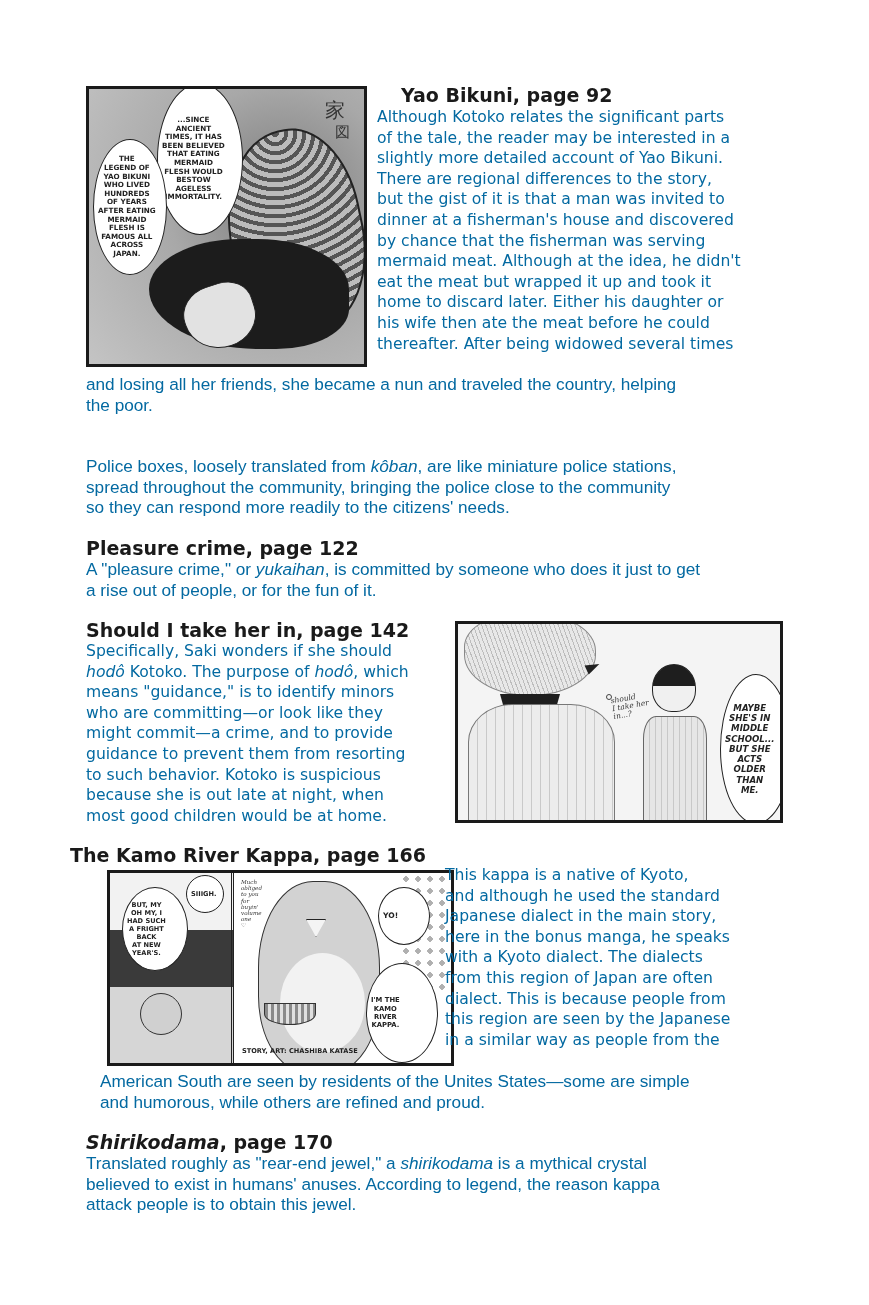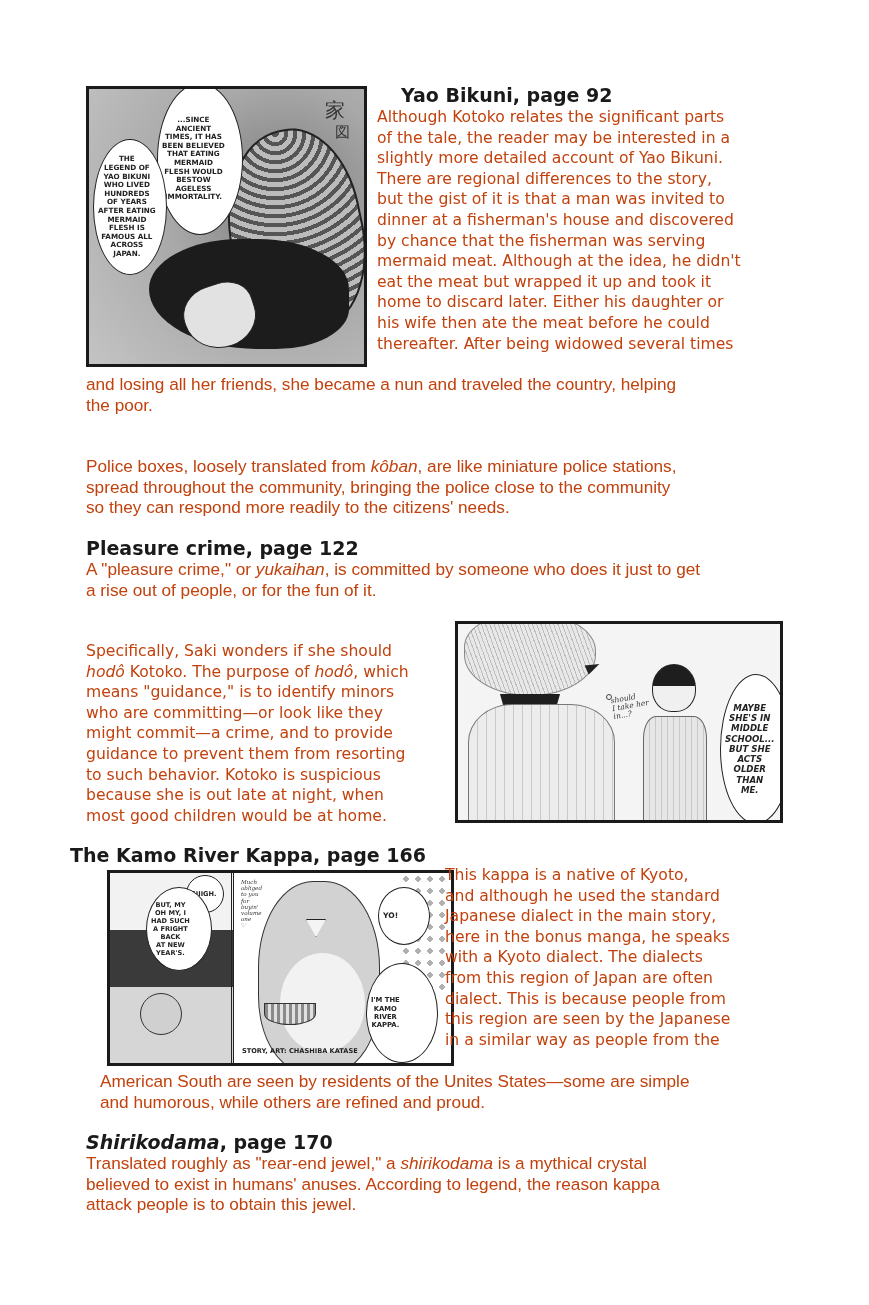--- a/index.html
+++ b/index.html
@@ -28,21 +28,21 @@
       font-size: 19px;
       line-height: 22px;
       color: #1a1a1a;
       margin: 0;
       white-space: nowrap;
     }
     .body-text {
       font-family: "Liberation Sans", sans-serif;
       font-size: 17.2px;
       line-height: 20.6px;
-      color: #c2410c;
+      color: #0369a1;
       margin: 0;
     }
     .line { display: block; white-space: nowrap; }
     em { font-style: italic; }
 
     
     .panel {
       position: absolute;
       border: 3px solid #1a1a1a;
       box-sizing: border-box;
@@ -160,20 +160,21 @@
     <span class="line">spread throughout the community, bringing the police close to the community</span>
     <span class="line">so they can respond more readily to the citizens' needs.</span>
   </div>
 
   <h2 class="heading abs" style="left:86px; top:537px;">Pleasure crime, page 122</h2>
   <div class="body-text abs" style="left:86px; top:559px;">
     <span class="line"><span>A "pleasure crime," or </span><em>yukaihan</em><span>, is committed by someone who does it just to get</span></span>
     <span class="line">a rise out of people, or for the fun of it.</span>
   </div>
 
+  <h2 class="heading abs" style="left:86px; top:619px;">Should I take her in, page 142</h2>
   <div class="body-text abs" style="left:86px; top:641px; font-family:'DejaVu Sans', sans-serif; font-size:15.6px;">
     <span class="line">Specifically, Saki wonders if she should</span>
     <span class="line"><em>hodô</em><span> Kotoko. The purpose of </span><em>hodô</em><span>, which</span></span>
     <span class="line">means "guidance," is to identify minors</span>
     <span class="line">who are committing—or look like they</span>
     <span class="line">might commit—a crime, and to provide</span>
     <span class="line">guidance to prevent them from resorting</span>
     <span class="line">to such behavior. Kotoko is suspicious</span>
     <span class="line">because she is out late at night, when</span>
     <span class="line">most good children would be at home.</span>
@@ -209,21 +210,21 @@
 
   <h2 class="heading abs" style="left:70px; top:844px;">The Kamo River Kappa, page 166</h2>
 
   <div class="panel light" style="left:87px; top:870px; width:347px; height:196px; background:#ffffff;margin-left:20px;">
 
     <div class="abs" style="left:0;top:0;width:124px;height:100%;background:linear-gradient(#f2f2f2 0 30%, #3a3a3a 30% 60%, #d6d6d6 60%);border-right:3px double #222;box-sizing:border-box;"></div>
     <div class="abs" style="left:30px;top:120px;width:40px;height:40px;border-radius:50%;background:#d0d0d0;border:1px solid #333;"></div>
     <div class="bubble" style="left:76px;top:2px;width:38px;height:38px;font-size:6.6px;">
       <span class="txt">SIIIGH.</span>
     </div>
-    <div class="bubble" style="left:36px;top:14px;width:66px;height:84px;font-size:6.6px;line-height:8px;">
+    <div class="bubble" style="left:12px;top:14px;width:66px;height:84px;font-size:6.6px;line-height:8px;">
       <span class="txt">BUT, MY
 OH MY, I
 HAD SUCH
 A FRIGHT
 BACK
 AT NEW
 YEAR'S.</span>
     </div>
 
     <div class="scribble" style="left:131px;top:6px;font-size:5.6px;line-height:6.2px;">Much

